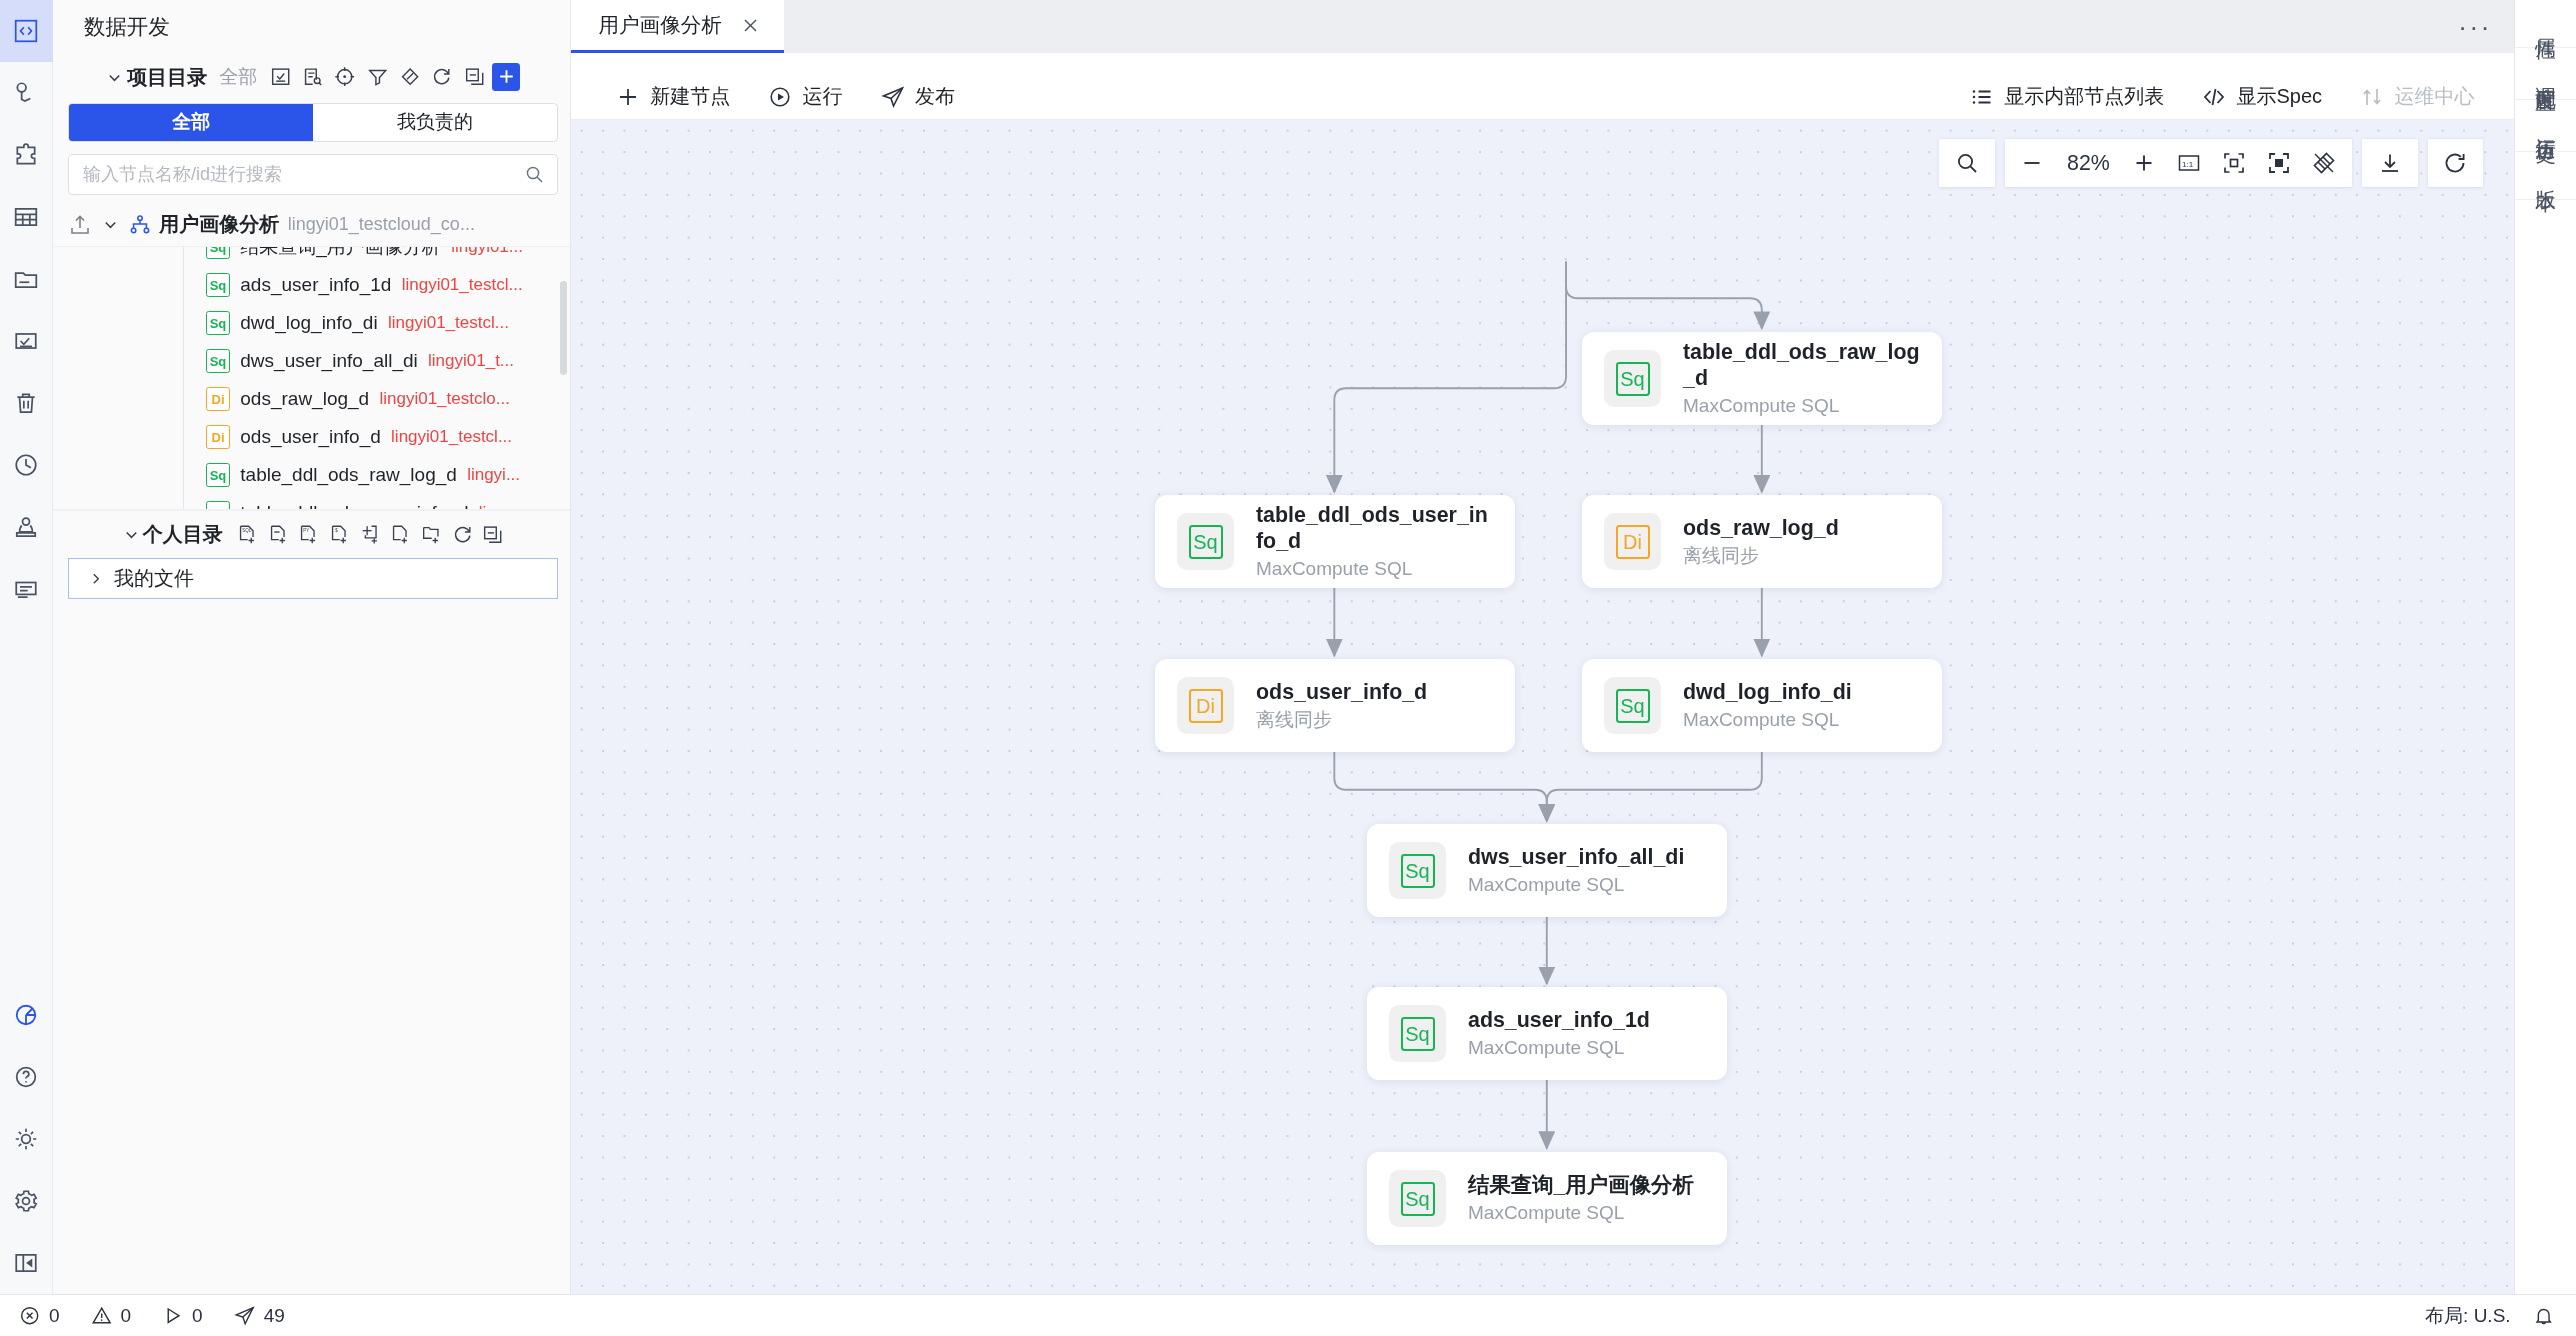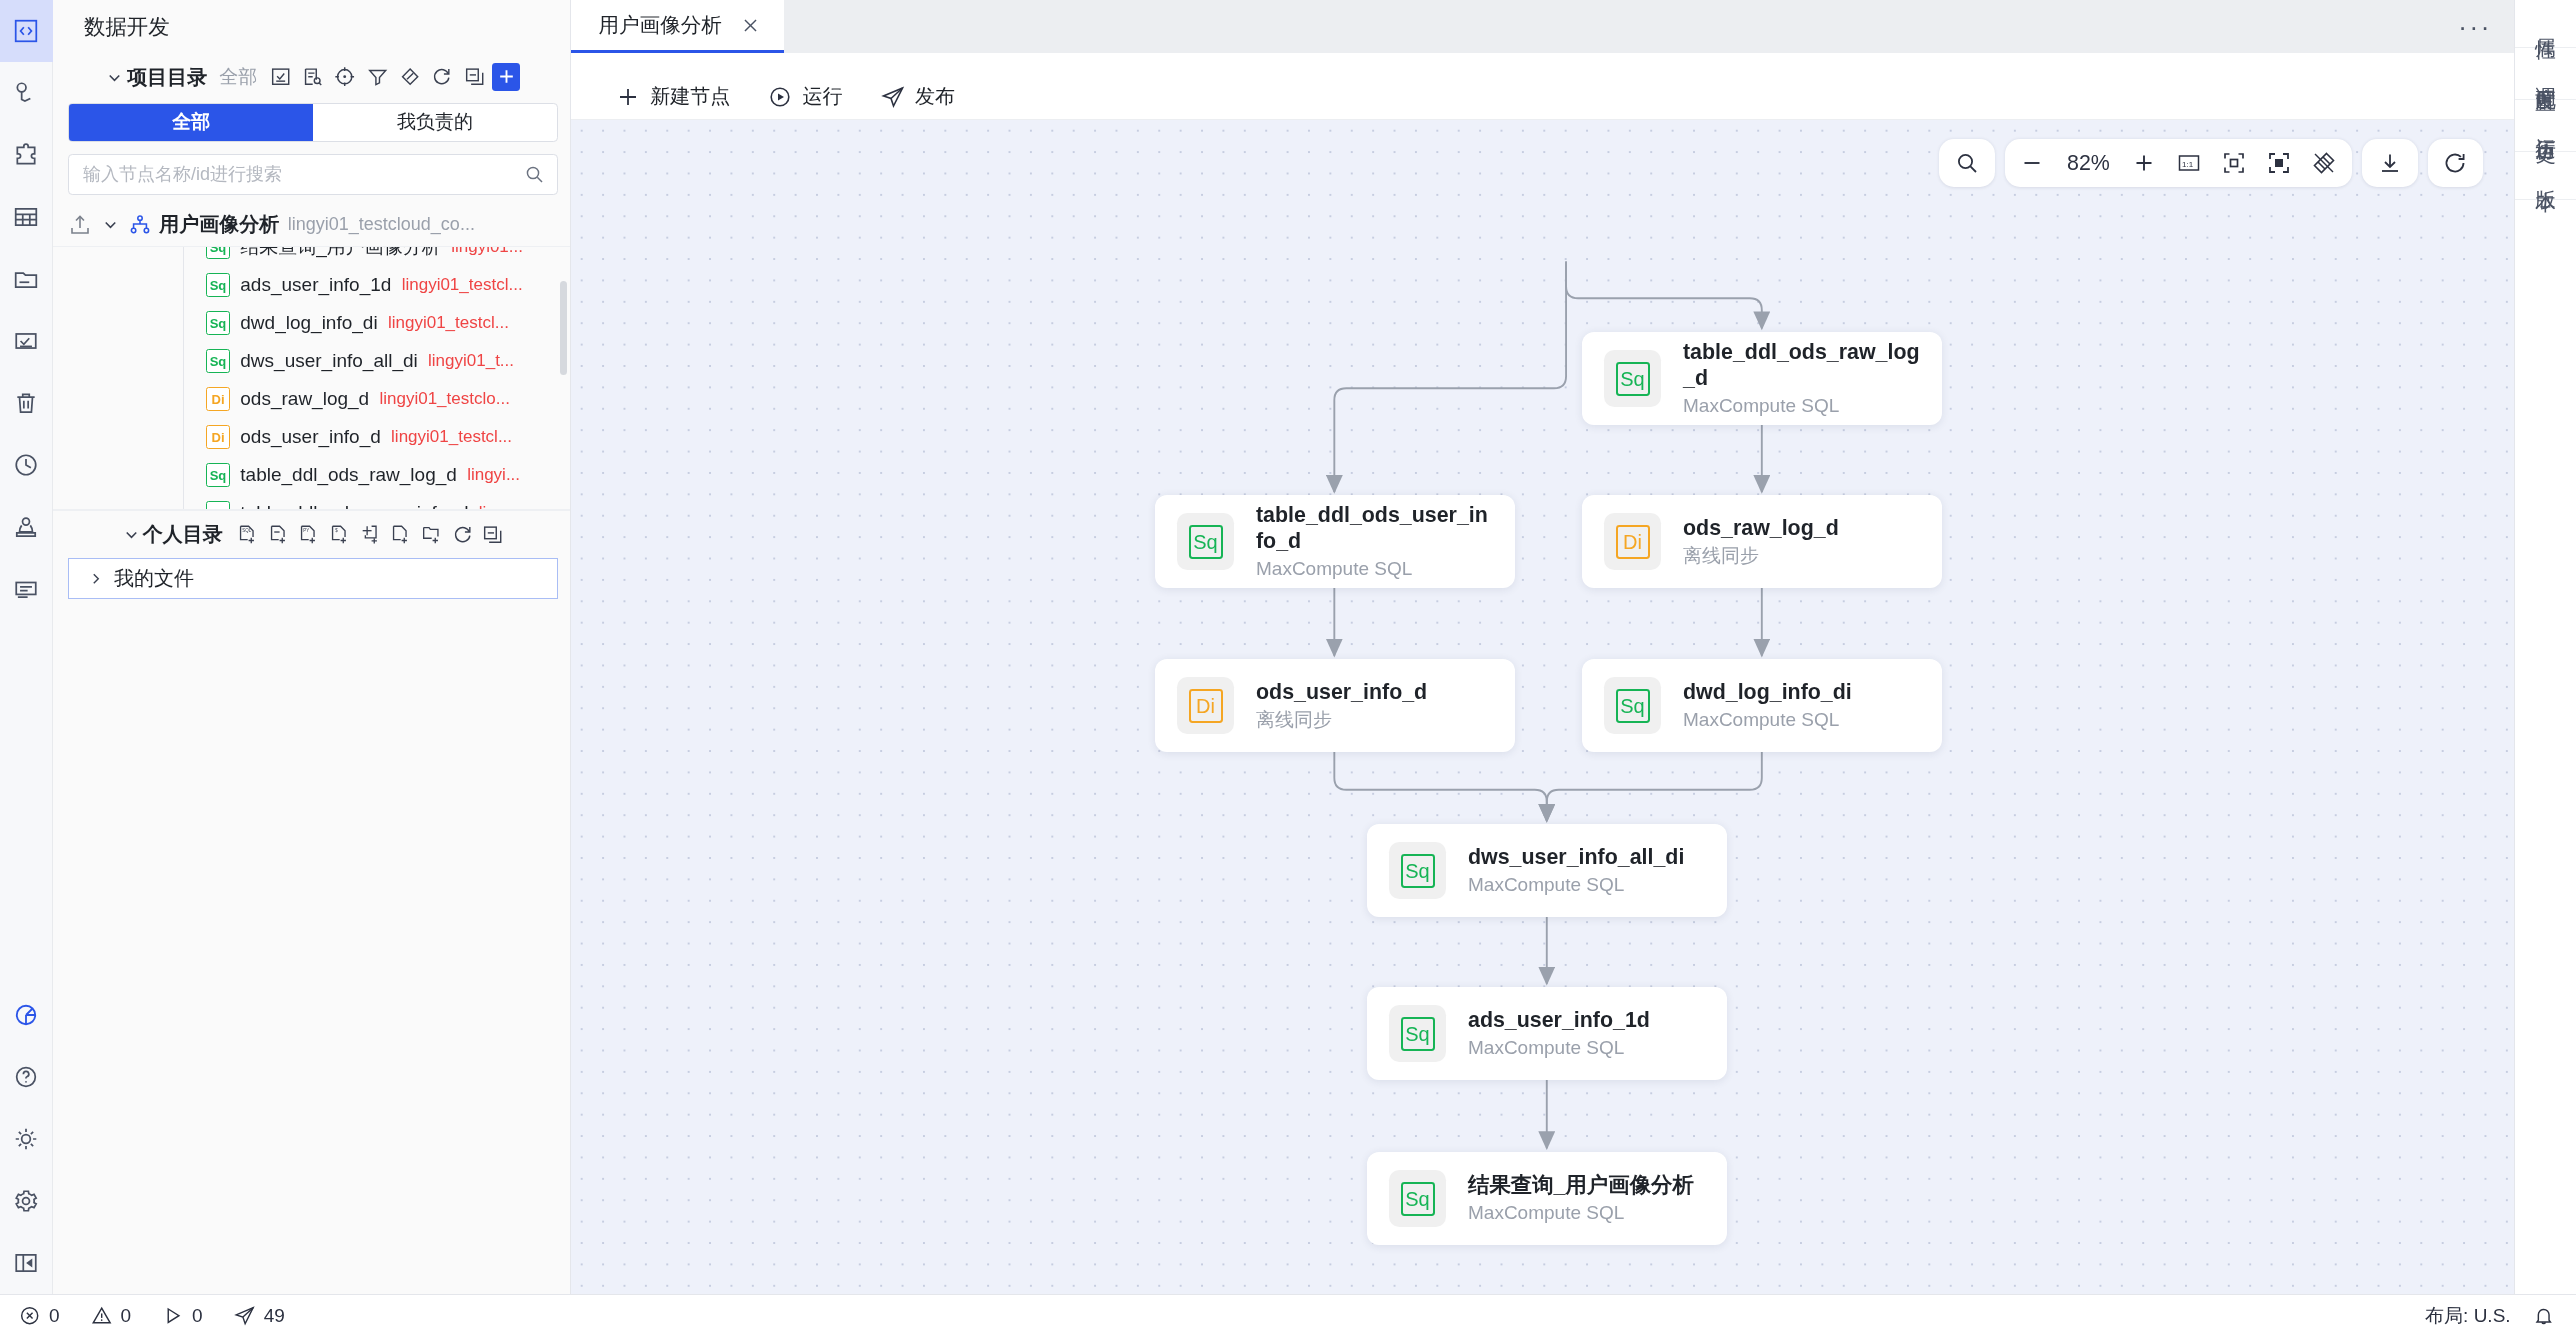--- a/index.html
+++ b/index.html
@@ -127,21 +127,21 @@
   .canvas-wrap { flex:1; position:relative; min-height:0; overflow:hidden; }
   .canvas {
     position:absolute; inset:0;
     background-color:#eef1fa;
     background-image:radial-gradient(#c6cde0 1.4px, transparent 1.4px);
     background-size:21.4px 21.4px;
   }
   .zoombar {
     position:absolute; right:31px; top:19px; display:flex; align-items:center; gap:10.3px; z-index:6;
   }
-  .zgrp { background:#fff; border-radius:15px; box-shadow:0 0.9px 3.4px rgba(20,30,60,.10); display:flex; align-items:center; height:48px; padding:0 5.1px; }
+  .zgrp { background:#fff; border-radius:1px; box-shadow:0 0.9px 3.4px rgba(20,30,60,.10); display:flex; align-items:center; height:48px; padding:0 5.1px; }
   .zbtn { width:45px; height:45px; display:flex; align-items:center; justify-content:center; color:#2c3140; }
   .zbtn svg { width:24px; height:24px; }
   .zpct { font-size:21.4px; color:#2c3140; min-width:67px; text-align:center; }
 
   .flow { position:absolute; inset:0; }
   .flow svg.edges { position:absolute; inset:0; width:100%; height:100%; }
 
   .node {
     position:absolute; background:#fff; border-radius:12px;
     box-shadow:0 1.7px 8.6px rgba(28,42,80,.09); display:flex; align-items:center;
@@ -548,20 +548,42 @@
           <span>运行</span>
         </div>
         <div class="tb-btn">
           <svg viewBox="0 0 24 24" fill="none" stroke="currentColor" stroke-width="1.6">
               <path d="M21.5 3 2.5 11l7.5 2.5L12.5 21z"></path>
               <path d="M10 13.5 21.5 3"></path>
             </svg>
           <span>发布</span>
         </div>
 
+        <div class="tb-right">
+          <div class="tb-btn">
+            <svg viewBox="0 0 24 24" fill="none" stroke="currentColor" stroke-width="1.8">
+                <path d="M8.5 6.5h12M8.5 12h12M8.5 17.5h12"></path>
+                <path d="M4 6.5h.01M4 12h.01M4 17.5h.01" stroke-linecap="round" stroke-width="2.6"></path>
+              </svg>
+            <span>显示内部节点列表</span>
+          </div>
+          <div class="tb-btn">
+            <svg viewBox="0 0 24 24" fill="none" stroke="currentColor" stroke-width="1.8">
+                <path d="M8.5 6 3 12l5.5 6M15.5 6 21 12l-5.5 6M13.5 4l-3 16"></path>
+              </svg>
+            <span>显示Spec</span>
+          </div>
+          <div class="tb-btn muted">
+            <svg viewBox="0 0 24 24" fill="none" stroke="currentColor" stroke-width="1.7">
+                <path d="M7 20V6M4 9l3-3.5L10 9"></path>
+                <path d="M17 4v14M14 15l3 3.5L20 15"></path>
+              </svg>
+            <span>运维中心</span>
+          </div>
+        </div>
       </div>
 
       <div class="canvas-wrap">
         <div class="canvas"></div>
 
         <div class="zoombar">
           <div class="zgrp">
             <span class="zbtn">
               <svg viewBox="0 0 24 24" fill="none" stroke="currentColor" stroke-width="1.8">
                   <circle cx="10.5" cy="10.5" r="6.6"></circle>

